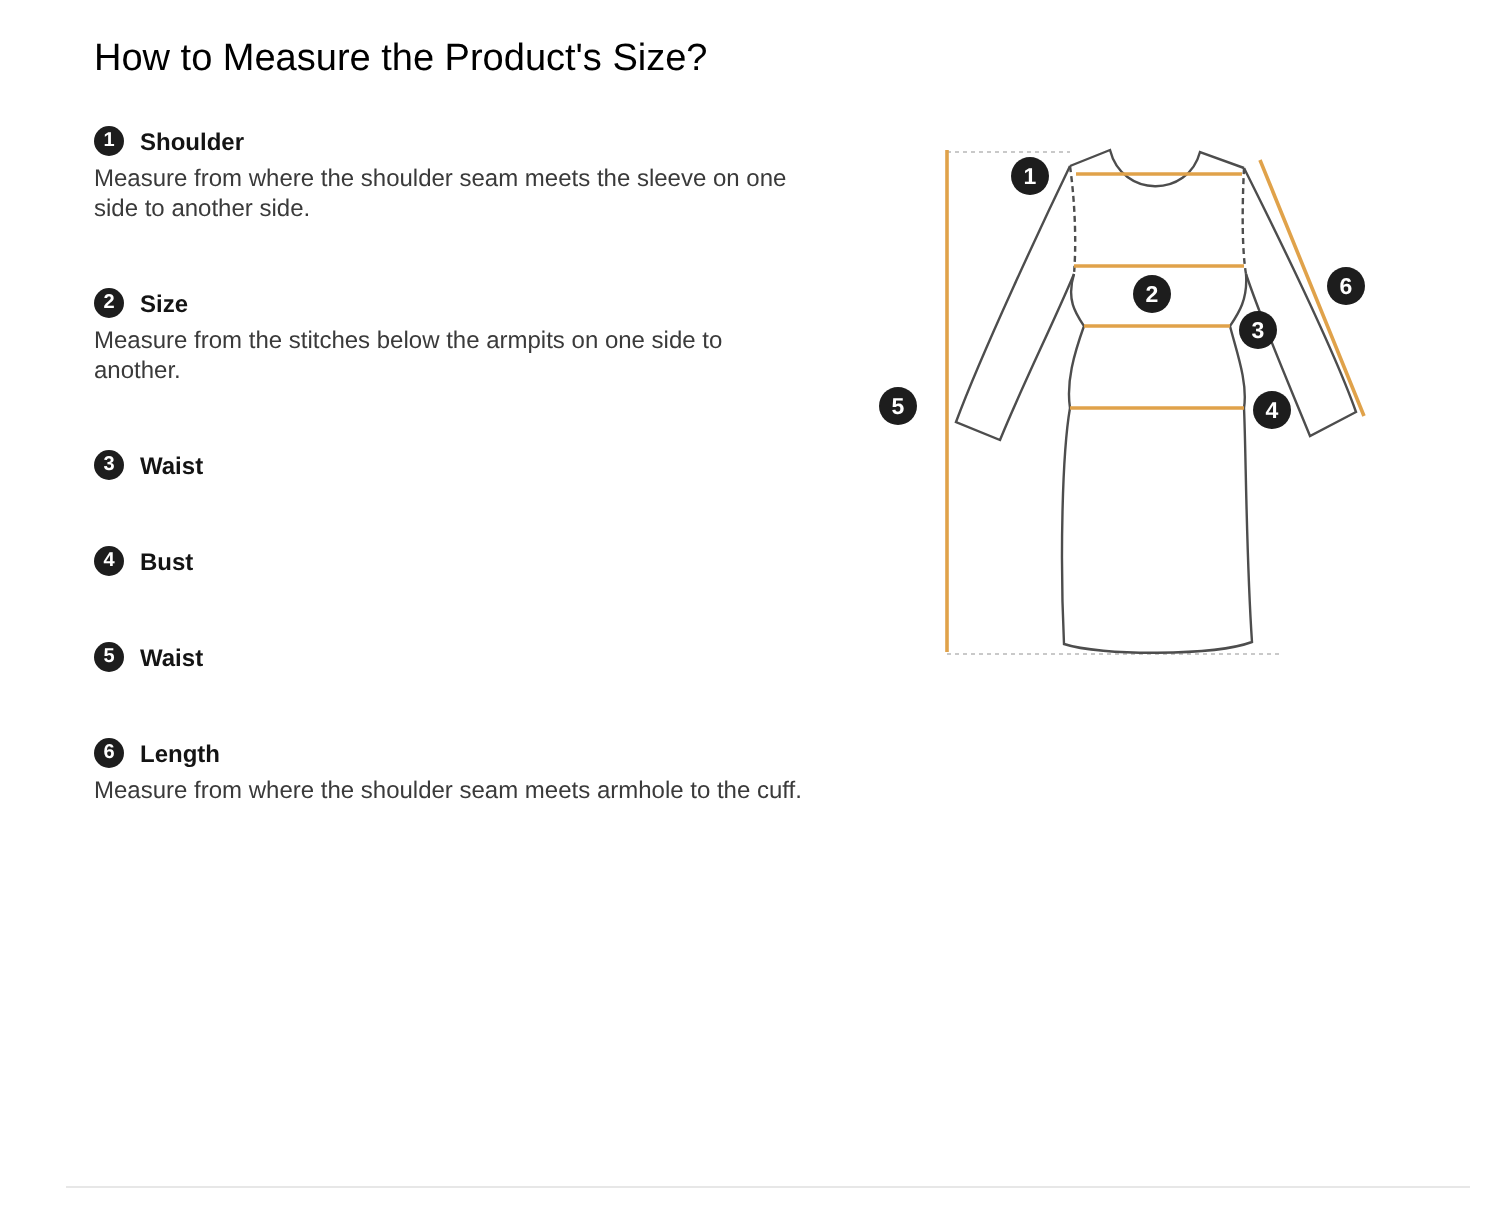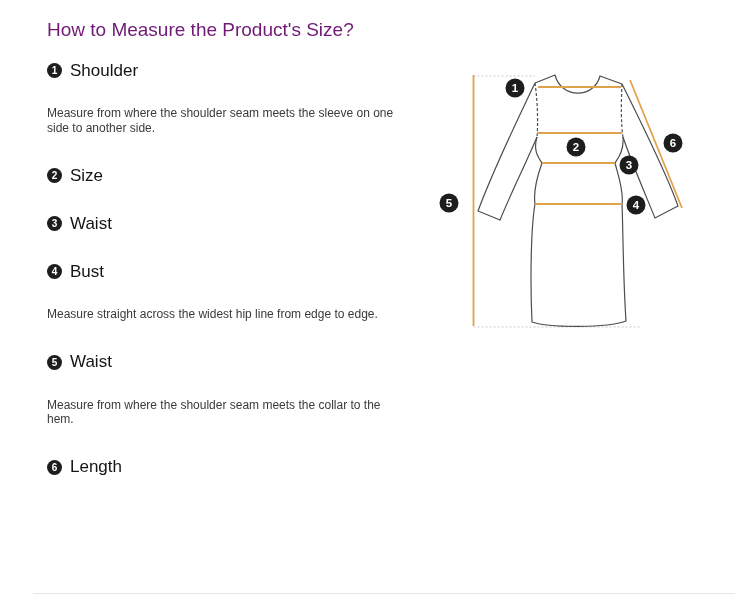--- a/index.html
+++ b/index.html
@@ -15,21 +15,21 @@
   .content {
     position: absolute;
     left: 47px;
     top: 19px;
     width: 400px;
   }
   .page-title {
     font-size: 19px;
     line-height: 22px;
     font-weight: 400;
-    color: #701a75;
+    color: #000000;
     margin: 0 0 22px 0;
   }
   .measure-item { margin-bottom: 33px; }
   .item-head {
     display: flex;
     align-items: center;
     gap: 8px;
     height: 15px;
   }
   .num-badge {
@@ -38,26 +38,26 @@
     height: 15px;
     border-radius: 50%;
     background: #1d1d1d;
     color: #ffffff;
     font-size: 10px;
     font-weight: 700;
     line-height: 15px;
     text-align: center;
   }
   .item-label {
-    font-size: 17px;
-    font-weight: 400;
+    font-size: 12px;
+    font-weight: 700;
     color: #141414;
   }
   .item-desc {
-    margin-top: 28px;
+    margin-top: 4px;
     width: 356px;
     font-size: 12px;
     line-height: 14.5px;
     color: #3a3a3a;
   }
   .diagram {
     position: absolute;
     left: 425px;
     top: 55px;
     width: 325px;
@@ -91,50 +91,50 @@
         <span class="item-label">Shoulder</span>
       </div>
       <div class="item-desc">Measure from where the shoulder seam meets the sleeve on one side to another side.</div>
     </div>
 
     <div class="measure-item">
       <div class="item-head">
         <span class="num-badge">2</span>
         <span class="item-label">Size</span>
       </div>
+      <div class="item-desc">Measure from the stitches below the armpits on one side to another.</div>
     </div>
 
     <div class="measure-item">
       <div class="item-head">
         <span class="num-badge">3</span>
         <span class="item-label">Waist</span>
       </div>
     </div>
 
     <div class="measure-item">
       <div class="item-head">
         <span class="num-badge">4</span>
         <span class="item-label">Bust</span>
       </div>
-      <div class="item-desc">Measure straight across the widest hip line from edge to edge.</div>
     </div>
 
     <div class="measure-item">
       <div class="item-head">
         <span class="num-badge">5</span>
         <span class="item-label">Waist</span>
       </div>
-      <div class="item-desc">Measure from where the shoulder seam meets the collar to the hem.</div>
     </div>
 
     <div class="measure-item">
       <div class="item-head">
         <span class="num-badge">6</span>
         <span class="item-label">Length</span>
       </div>
+      <div class="item-desc">Measure from where the shoulder seam meets armhole to the cuff.</div>
     </div>
   </div>
 
   <svg class="diagram" viewBox="0 0 325 290" width="325" height="290" xmlns="http://www.w3.org/2000/svg">
 
     <path d="M48.5,21 H110" stroke="#c9c9c9" stroke-width="1" stroke-dasharray="2,2" fill="none"></path>
     <path d="M48.5,272 H215" stroke="#c9c9c9" stroke-width="1" stroke-dasharray="2,2" fill="none"></path>
 
     <g stroke="#4d4d4d" stroke-width="1.2" fill="none">
 

